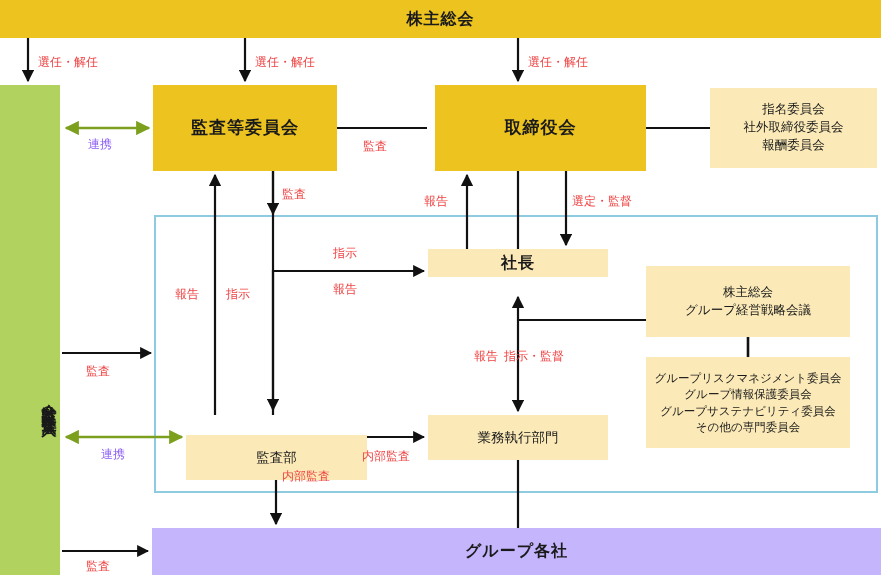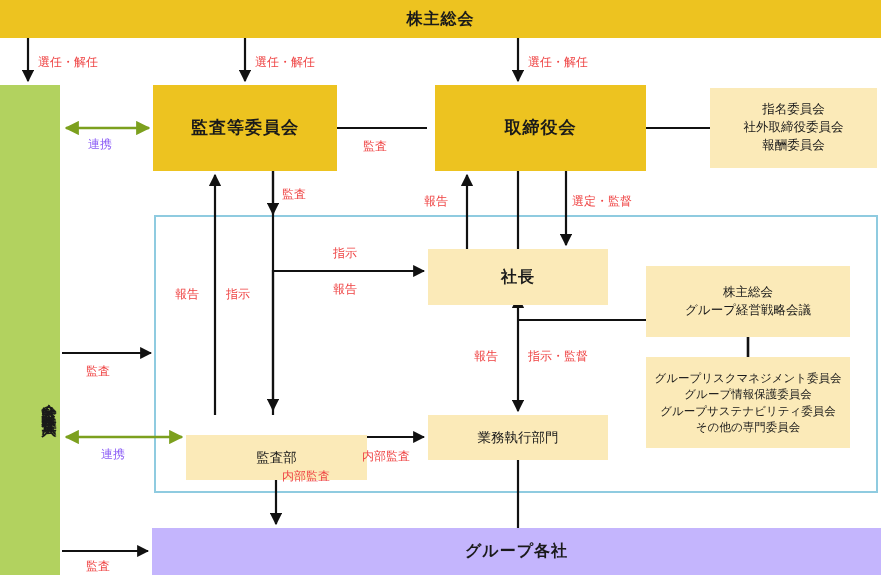--- a/index.html
+++ b/index.html
@@ -66,21 +66,21 @@
   }
   #node-board-of-directors {
     left: 427px; top: 85px;  width: 211px; height: 86px;
     font-size: 17px; font-weight: bold; letter-spacing: 1px; margin-left: 8px;
   }
   #node-advisory-committees {
     left: 710px; top: 88px;  width: 167px; height: 80px;
     font-size: 12.5px;
   }
   #node-president {
-    left: 428px; top: 249px; width: 180px; height: 56px;
+    left: 428px; top: 249px; width: 180px; height: 28px;
     font-size: 16px; font-weight: bold; letter-spacing: 1px;
   }
   #node-management-meetings {
     left: 646px; top: 266px; width: 204px; height: 71px;
     font-size: 12.5px;
   }
   #node-specialized-committees {
     left: 646px; top: 357px; width: 204px; height: 91px;
     font-size: 11.5px;
   }
@@ -245,21 +245,21 @@
   <div class="edge-label" style="left:175px; top:288px;">報告</div>
 
   <div class="edge-label" style="left:226px; top:288px;">指示</div>
 
   <div class="edge-label" style="left:333px; top:247px;">指示</div>
 
   <div class="edge-label" style="left:333px; top:283px;">報告</div>
 
   <div class="edge-label" style="left:474px; top:350px;">報告</div>
 
-  <div class="edge-label" style="left:528px; top:350px;">指示・監督</div>
+  <div class="edge-label" style="left:504px; top:350px;">指示・監督</div>
 
   <div class="edge-label" style="left:86px; top:365px;">監査</div>
 
   <div class="edge-label green-text" style="left:101px; top:448px;">連携</div>
 
   <div class="edge-label" style="left:362px; top:450px;">内部監査</div>
 
   <div class="edge-label" style="left:282px; top:470px;">内部監査</div>
 
   <div class="edge-label" style="left:86px; top:560px;">監査</div>

